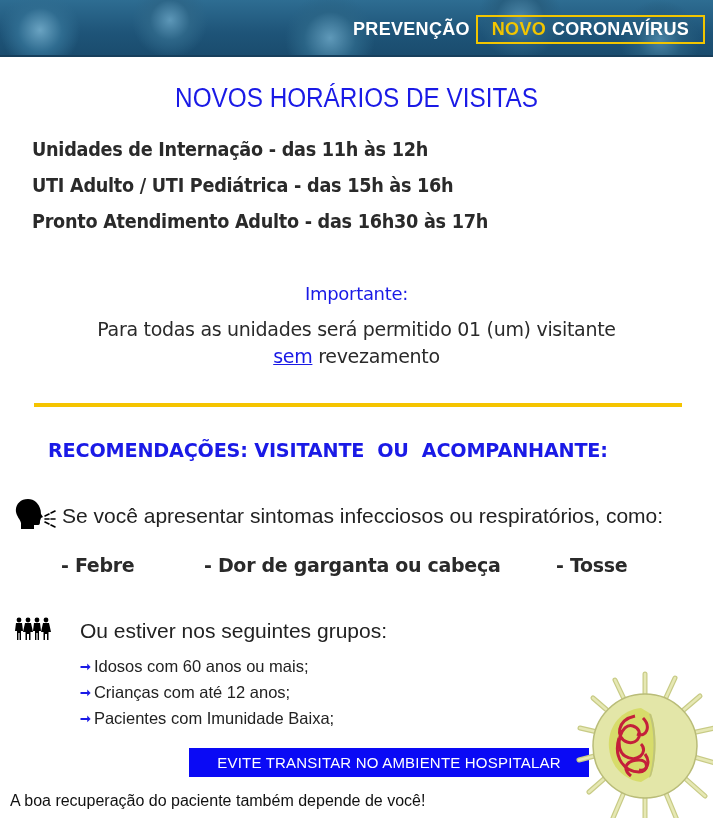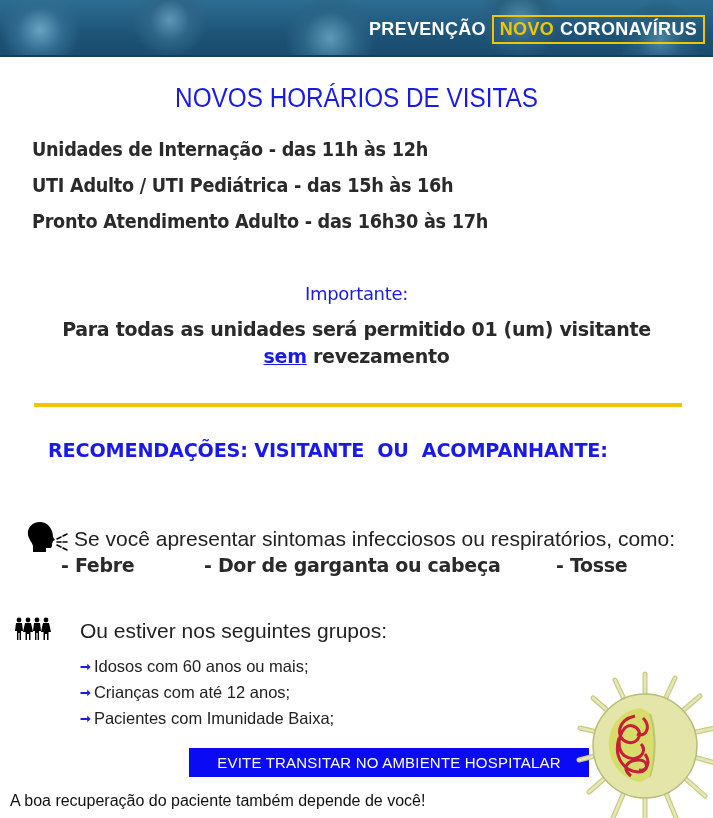--- a/index.html
+++ b/index.html
@@ -18,21 +18,21 @@
     border-bottom: 2px solid #173f5c;
   }
   .banner-title {
     position: absolute; right: 8px; top: 9px; height: 40px;
     display: flex; align-items: center; gap: 6px;
     font-family: "Liberation Sans", sans-serif; font-weight: bold; font-size: 18px;
     color: #ffffff; letter-spacing: 0.3px;
   }
   .banner-box {
     display: flex; align-items: center; gap: 6px;
-    border: 2.5px solid #f2c500; border-radius: 0; padding: 2px 6px;
+    border: 2.5px solid #f2c500; border-radius: 0; padding: 2px 14px;
   }
   .banner-box .novo { color: #f2c500; }
 
   .title {
     position: absolute; left: 0; width: 713px; top: 83px; text-align: center;
     font-family: "Liberation Sans", sans-serif; font-size: 27px; color: #1a1ae6;
     transform: scaleX(0.9);
   }
   .schedule { position: absolute; left: 32px; top: 135px; }
   .schedule .row {
@@ -40,36 +40,36 @@
     color: #2a2a2a; height: 36px; line-height: 28px; letter-spacing: -0.3px;
     transform-origin: left center; transform: scaleX(0.93); white-space: nowrap;
   }
 
   .important-label {
     position: absolute; left: 0; width: 713px; top: 283px; text-align: center;
     font-weight: normal; font-size: 18px; color: #1a1ae6; letter-spacing: -0.3px;
   }
   .important-text {
     position: absolute; left: 0; width: 713px; top: 316px; text-align: center;
-    font-weight: bold; font-size: 19px; color: #2a2a2a; line-height: 27px; letter-spacing: -0.3px;
+    font-weight: normal; font-size: 19px; color: #2a2a2a; line-height: 27px; letter-spacing: -0.3px;
   }
   .important-text .sem { color: #1a1ae6; text-decoration: underline; }
 
   .divider {
     position: absolute; left: 34px; top: 403px; width: 648px; height: 4px; background: #f5c400;
   }
 
   .rec-title {
     position: absolute; left: 48px; top: 438px; white-space: nowrap;
     font-weight: bold; font-size: 20px; color: #1a1ae6; letter-spacing: -0.2px;
     transform-origin: left center; transform: scaleX(0.96);
   }
 
   .symptom-line {
-    position: absolute; left: 26px; top: 497px; display: flex; align-items: center; gap: 2px; margin-top: 23px;
+    position: absolute; left: 14px; top: 497px; display: flex; align-items: center; gap: 2px;
   }
   .symptom-line .txt {
     font-family: "Liberation Sans", sans-serif; font-size: 21px; color: #222; white-space: nowrap;
   }
   .symptoms { position: absolute; top: 554px; left: 0; width: 713px; height: 28px; }
   .symptoms span {
     position: absolute; font-weight: bold; font-size: 19px; color: #2a2a2a; white-space: nowrap; letter-spacing: -0.3px;
   }
 
   .groups-line {

